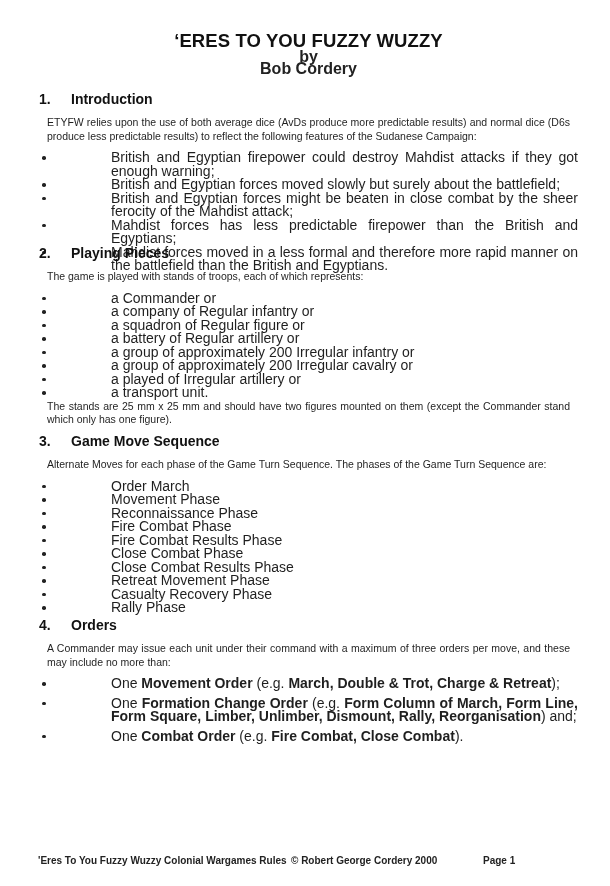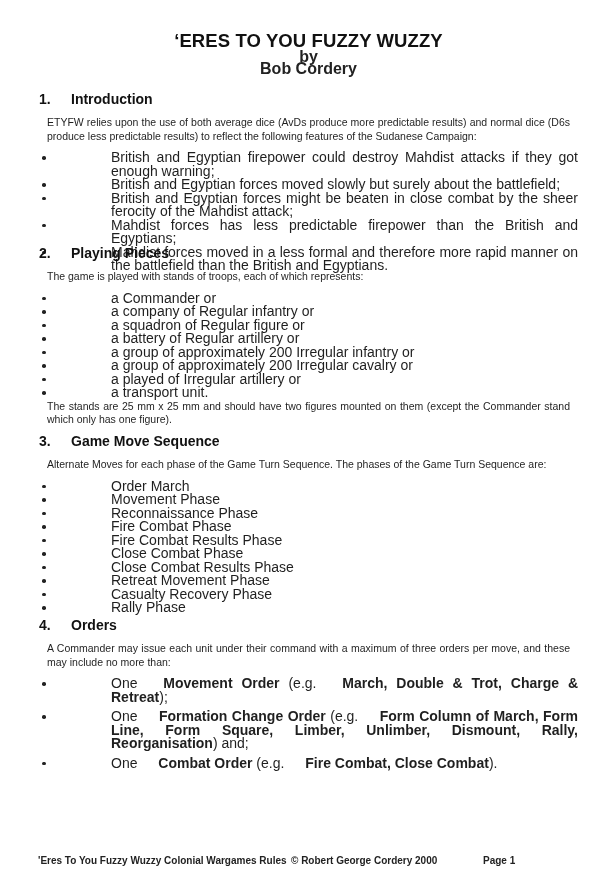--- a/index.html
+++ b/index.html
@@ -87,21 +87,21 @@
     border-radius: 50%;
     background: #222;
   }
   ul.bullets li .txt {
     flex: 1;
     text-align: justify;
   }
   ul.spaced li {
     margin-bottom: 6px;
   }
-  b { font-weight: bold; margin-left: 17px; }
+  b { font-weight: bold; }
 
   #sec1 { position: absolute; top: 91px; left: 0; width: 539px; }
   #sec2 { position: absolute; top: 245px; left: 0; width: 539px; }
   #sec3 { position: absolute; top: 433px; left: 0; width: 539px; }
   #sec4 { position: absolute; top: 617px; left: 0; width: 539px; }
   #sec2 .para.after { margin-top: 0; }
   #sec4 ul.bullets { margin-top: 7px; }
 
   .footer {
     position: absolute;

